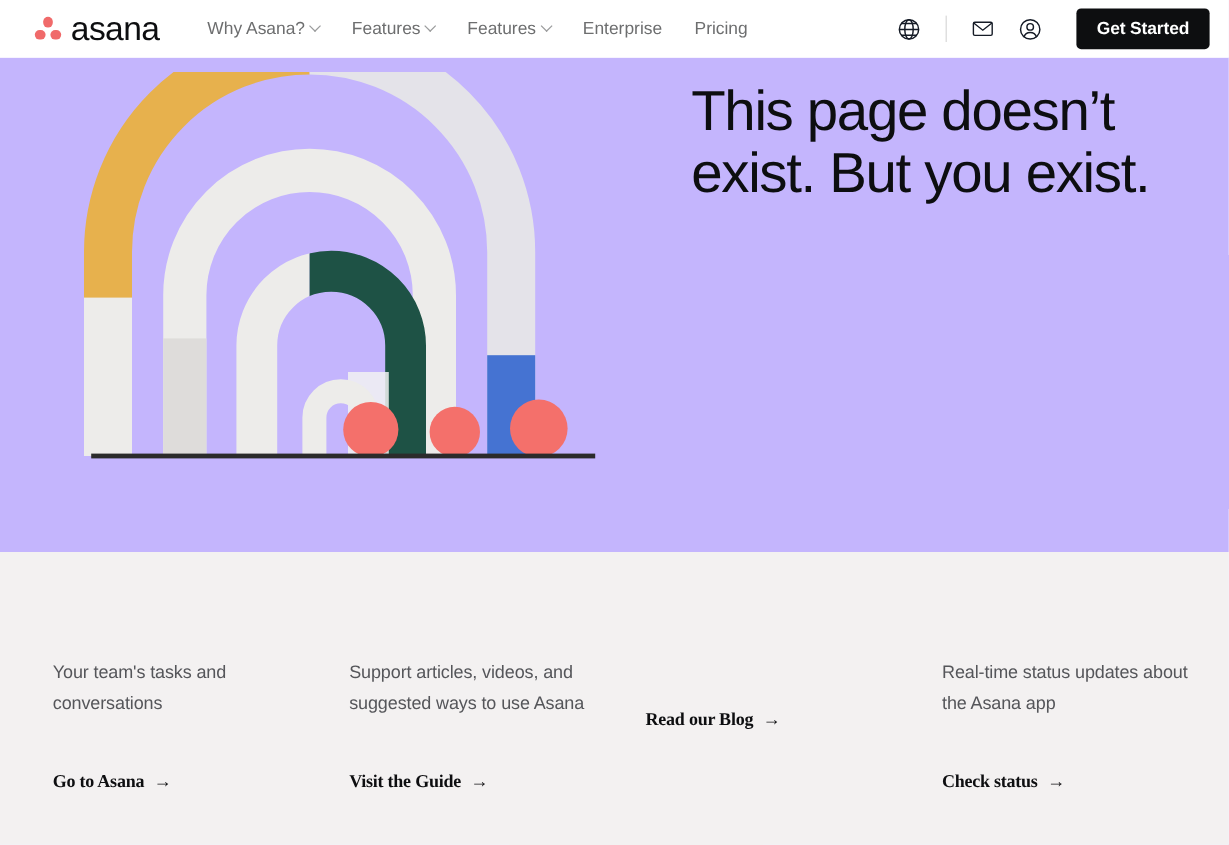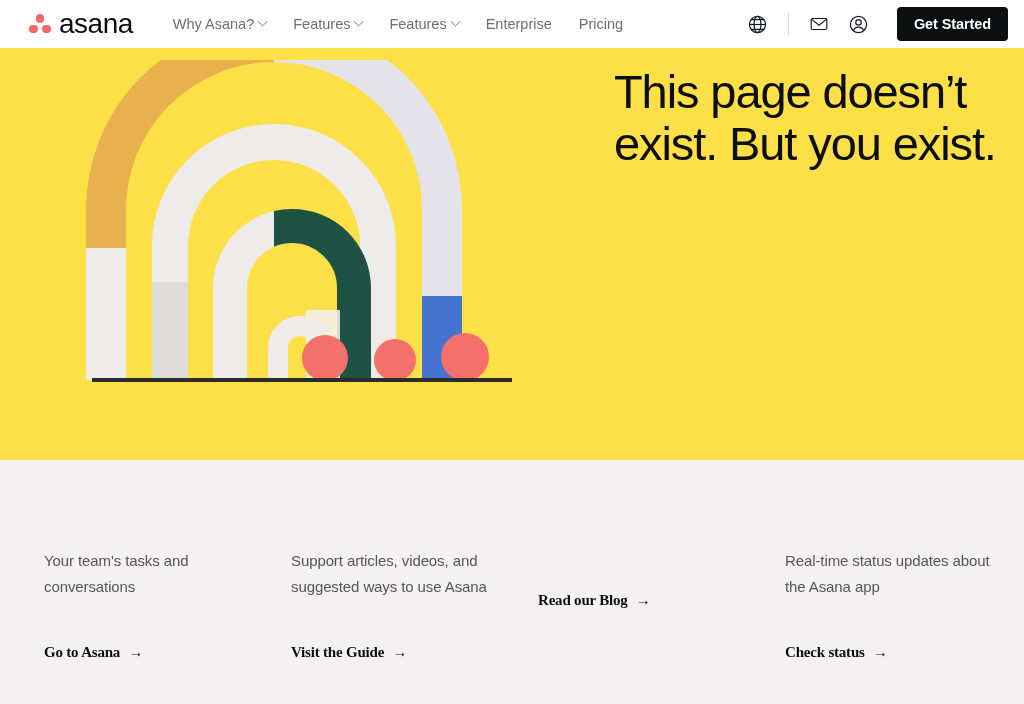--- a/index.html
+++ b/index.html
@@ -113,23 +113,22 @@
     margin-left: 10px;
     white-space: nowrap;
     letter-spacing: -0.1px;
   }
 
   
   .hero {
     display: flex;
     align-items: flex-start;
     height: 412px;
-    background: #fde047;
-    padding-left: 16px;
-    justify-content: space-between;
+    background: #c4b5fd;
+    padding-left: 0;
   }
 
   .hero-art {
     width: 576px;
     padding-top: 12px;
     flex: none;
     display: flex;
     justify-content: center;
   }
 

